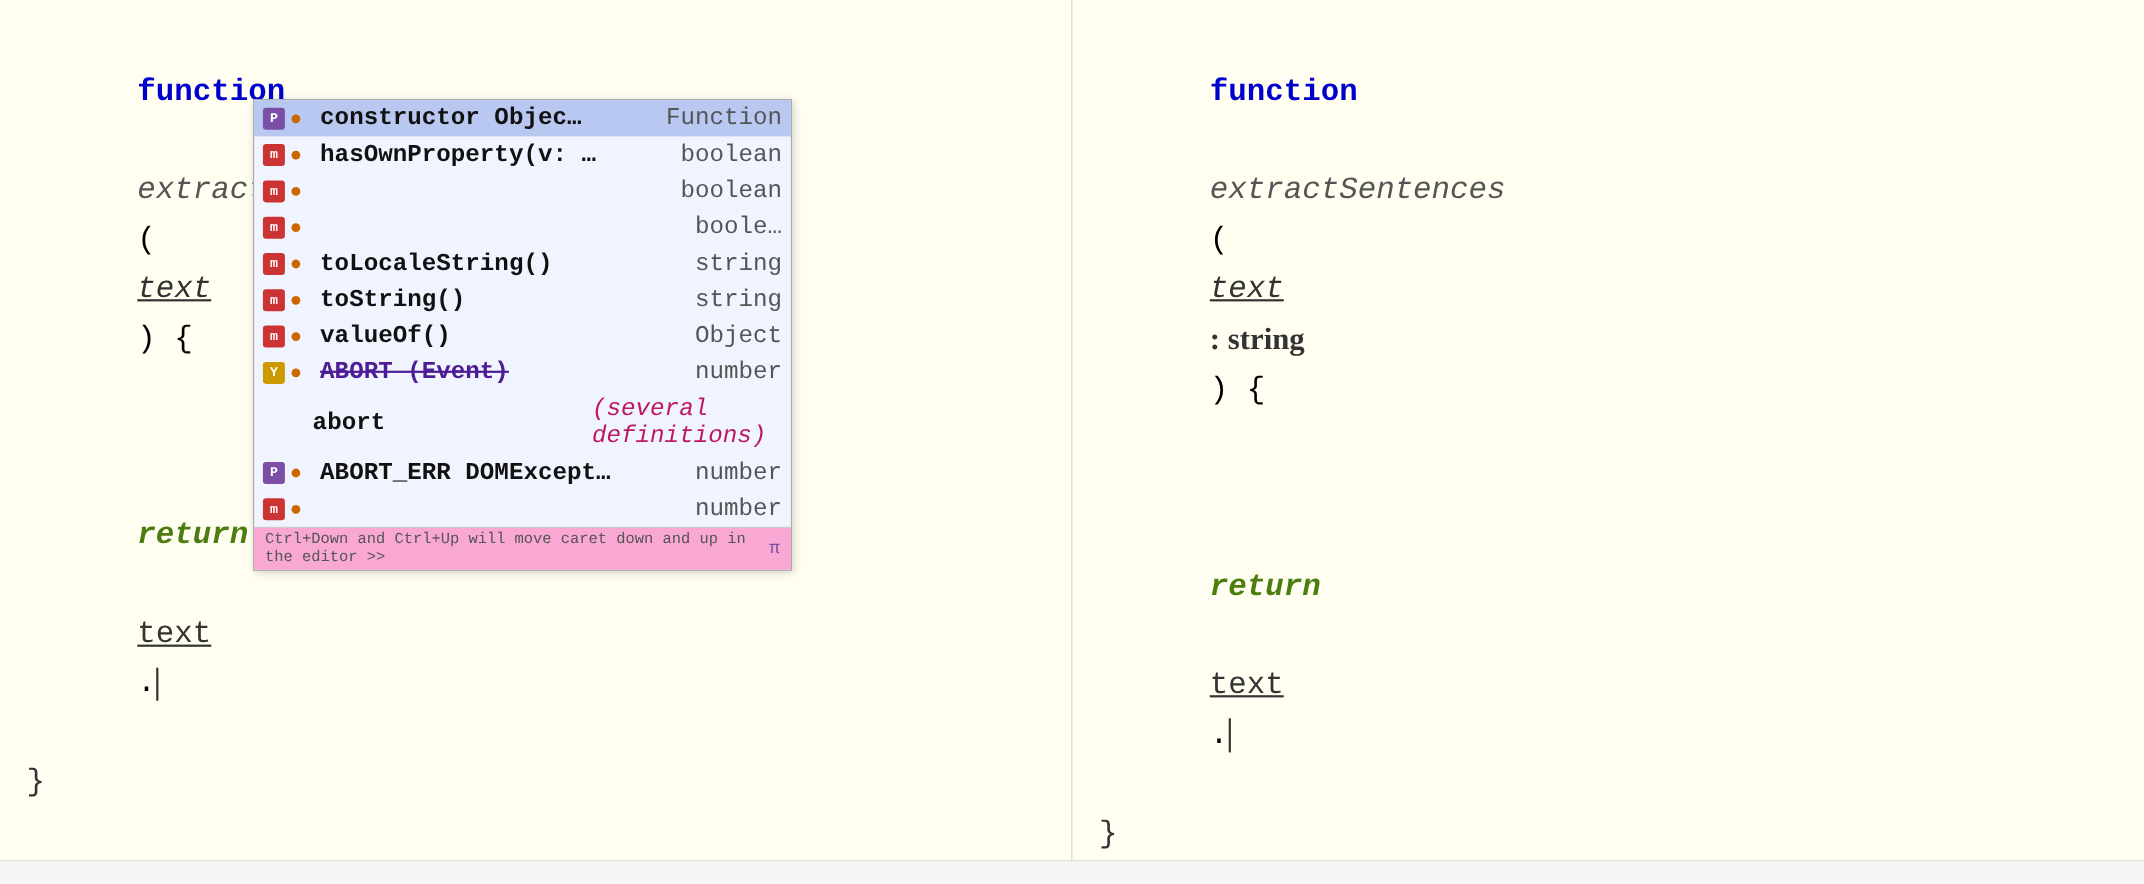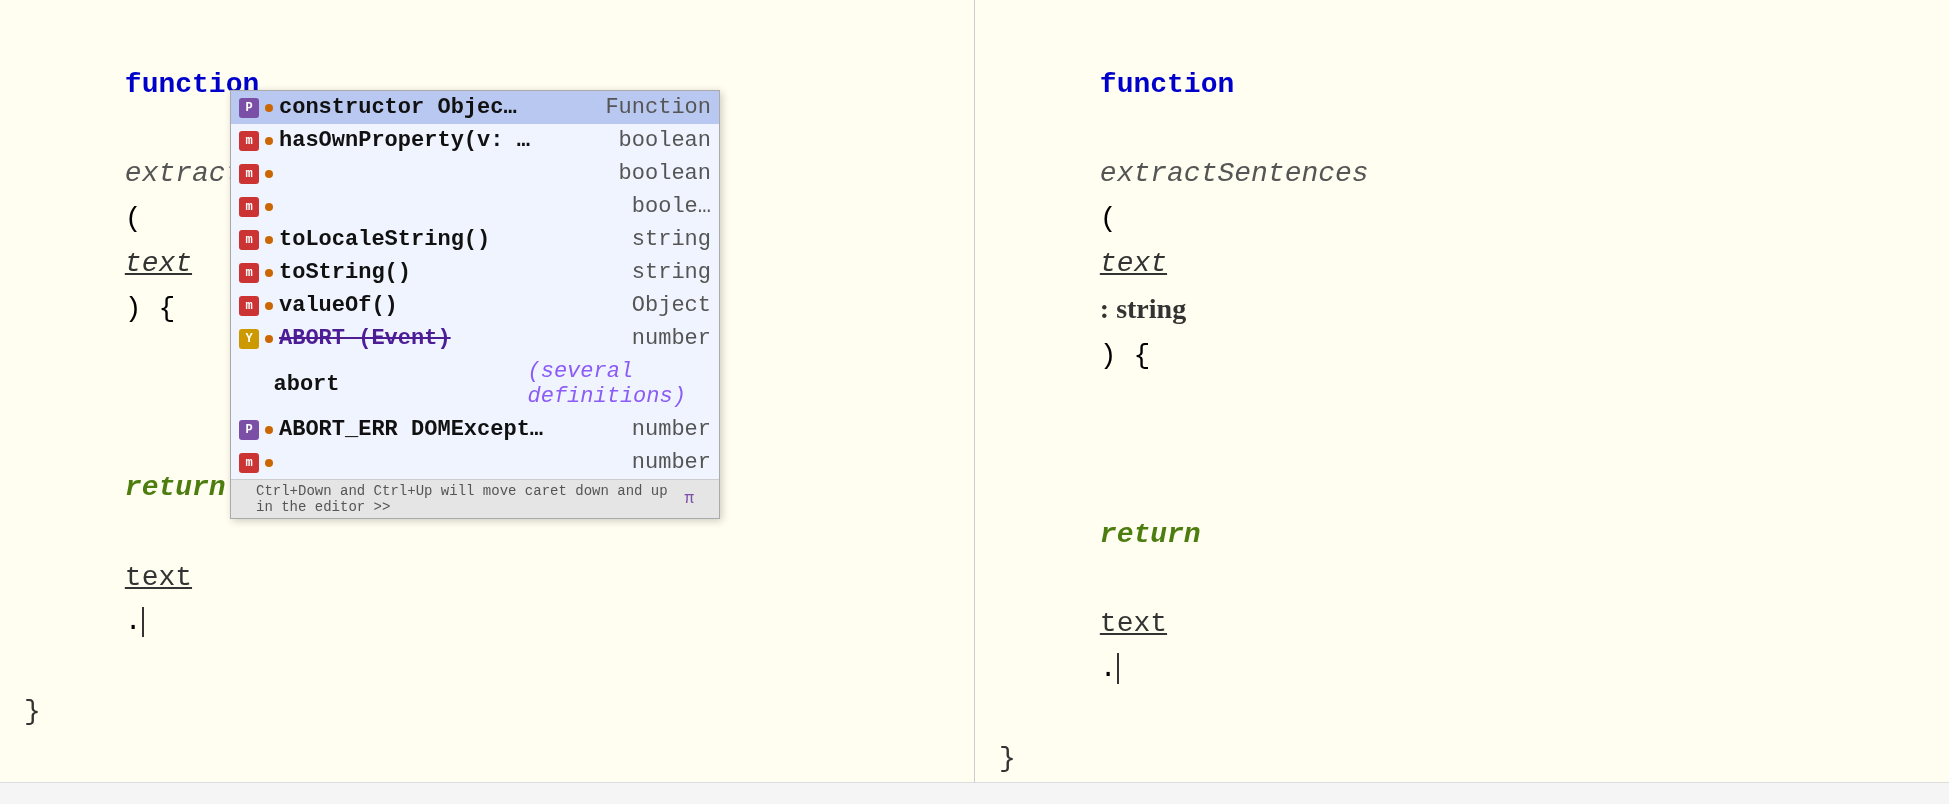--- a/index.html
+++ b/index.html
@@ -128,44 +128,45 @@
       border-radius: 50%;
       background: #aaa;
       flex-shrink: 0;
     }
     .ac-dot-orange { background: #cc6600; }
 
     .ac-name {
       font-weight: bold;
       color: #111;
       min-width: 240px;
+      margin-left: 12px;
     }
 
     .ac-name-strike {
       text-decoration: line-through;
       color: #4c1d95;
     }
 
     .ac-type {
       color: #555;
       margin-left: auto;
       padding-left: 8px;
     }
 
     .ac-special {
-      color: #8b5cf6;
+      color: #be185d;
       font-style: italic;
     }
 
     .ac-footer {
-      padding: 3px 25px;
+      padding: 3px 10px;
       font-size: 14px;
       color: #555;
       border-top: 1px solid #ccc;
-      background: #e5e5e5;
+      background: #f9a8d4;
       display: flex;
       justify-content: space-between;
       align-items: center;
     }
 
     .ac-footer-pi {
       color: #7b4fa6;
       font-size: 16px;
     }
 

